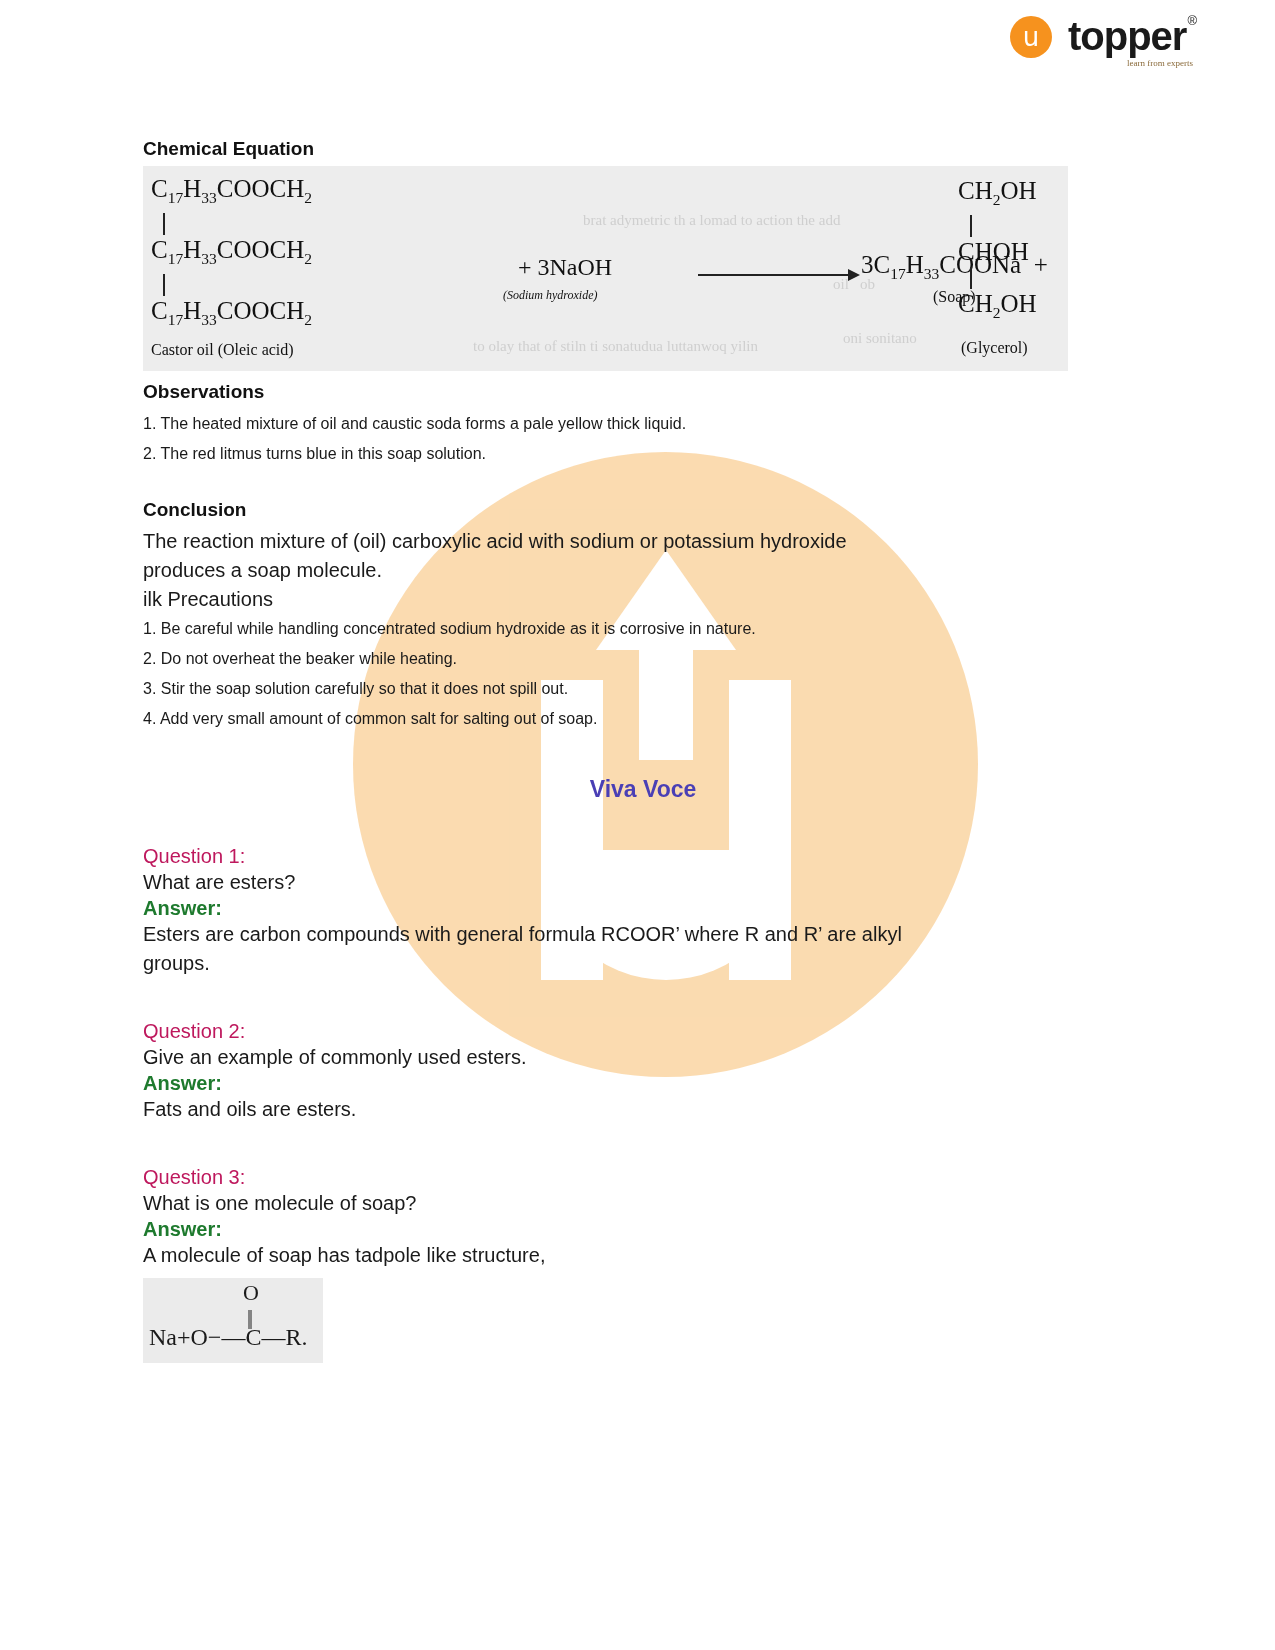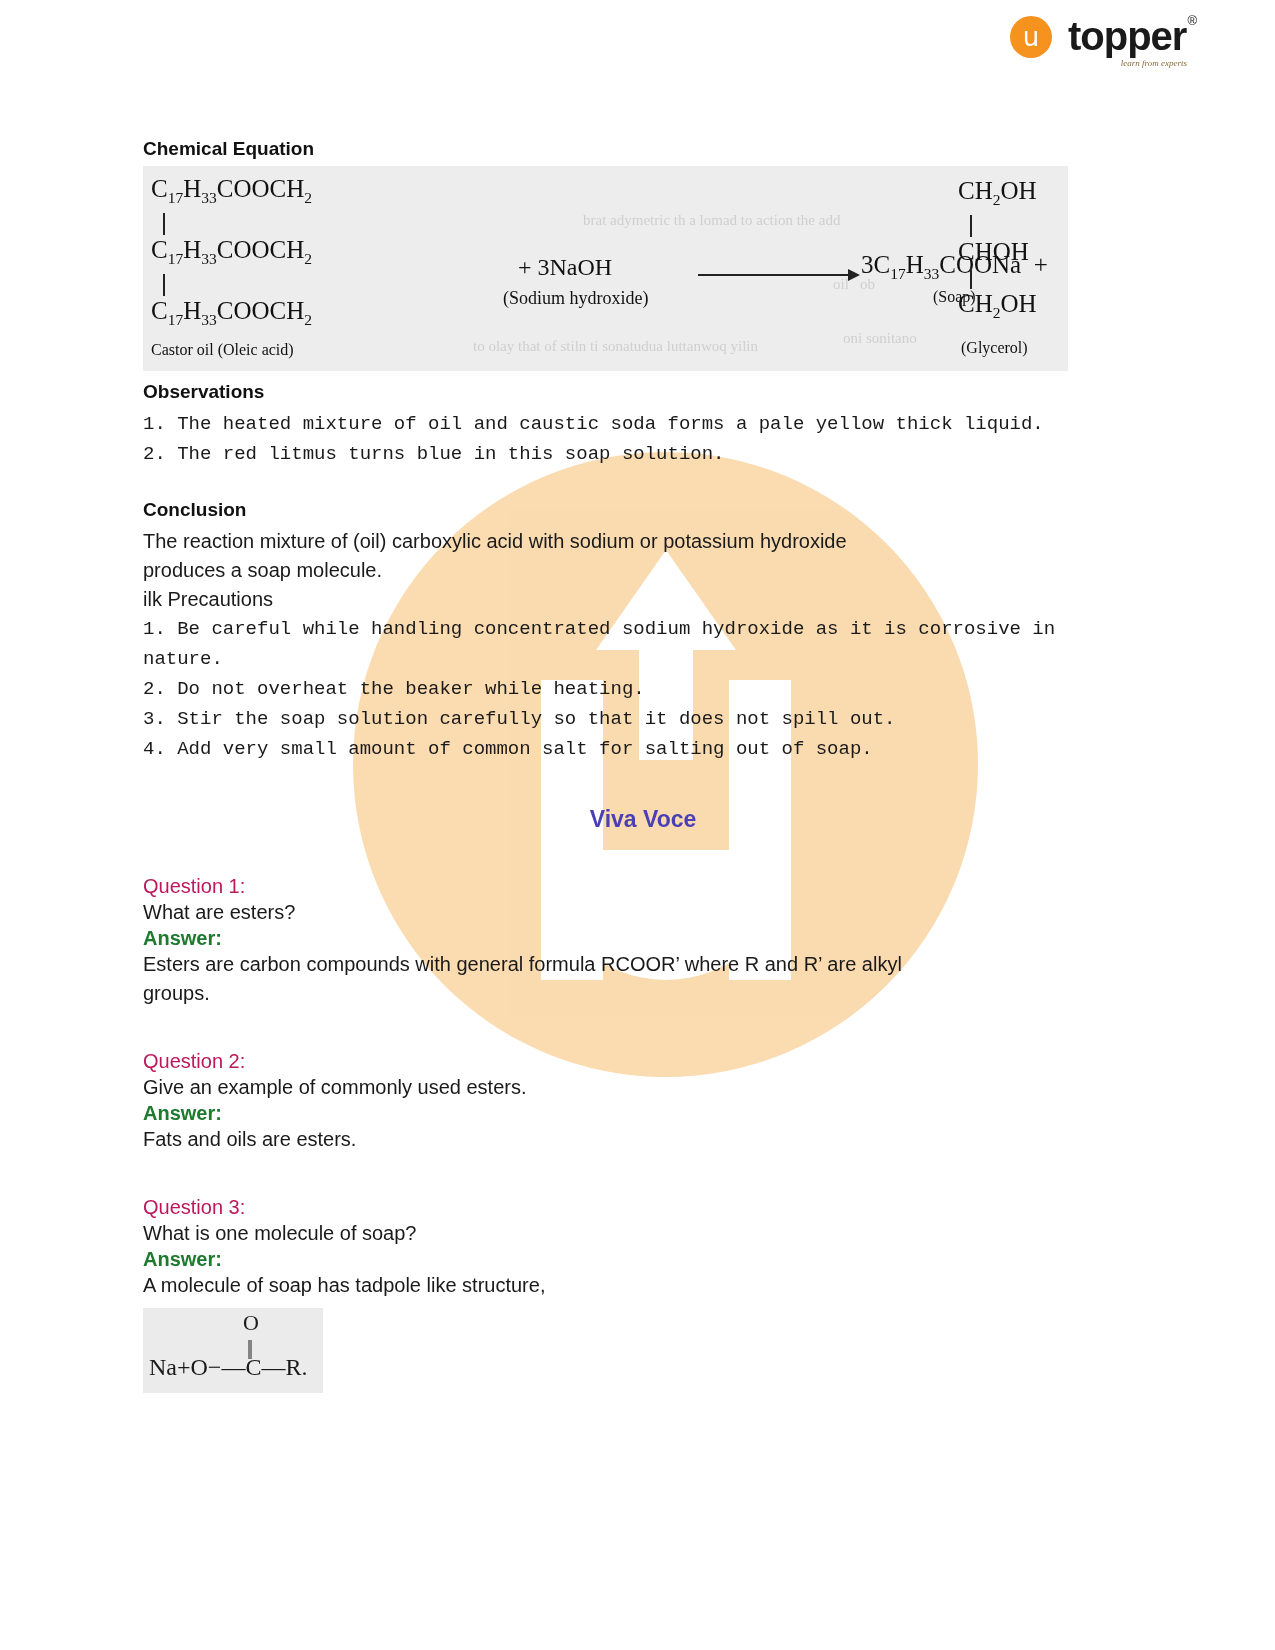--- a/index.html
+++ b/index.html
@@ -107,24 +107,23 @@
   .logo-reg {
     font-size: 13px;
     vertical-align: super;
     color: #1a1a1a;
     margin-left: 1px;
     position: relative;
     top: -16px;
   }
   .logo-tag {
     position: absolute;
-    right: 10px;
+    right: 4px;
     top: 44px;
     font-size: 9px;
-    font-style: italic;
     color: #8a6a3a;
     font-family: "Liberation Serif", serif;
   }
 
   
   .content {
     position: absolute;
     left: 143px;
     top: 138px;
     width: 990px;
@@ -178,21 +177,22 @@
   .eq-naoh {
     position: absolute;
     left: 375px;
     top: 88px;
     font-size: 24px;
   }
   .eq-naoh-sub {
     position: absolute;
     left: 360px;
     top: 122px;
-    font-size: 18px;
+    font-size: 12px;
+    font-style: italic;
   }
   .eq-arrow {
     position: absolute;
     left: 555px;
     top: 108px;
     width: 160px;
     height: 2px;
     background: #222;
   }
   .eq-arrow::after {
@@ -236,23 +236,22 @@
     line-height: 29px;
     margin: 0;
     color: #1a1a1a;
   }
   .numlist {
     margin: 0;
     padding: 0;
     list-style: none;
   }
   .numlist li {
-    font-size: 19px;
+    font-size: 16px;
     line-height: 30px;
-    font-family: Liberation Mono, monospace;
   }
   .spacer-md { height: 30px; }
   .spacer-lg { height: 42px; }
 
   .viva-title {
     text-align: center;
     color: #4a3fb5;
     font-size: 23px;
     font-weight: bold;
     margin: 0;

